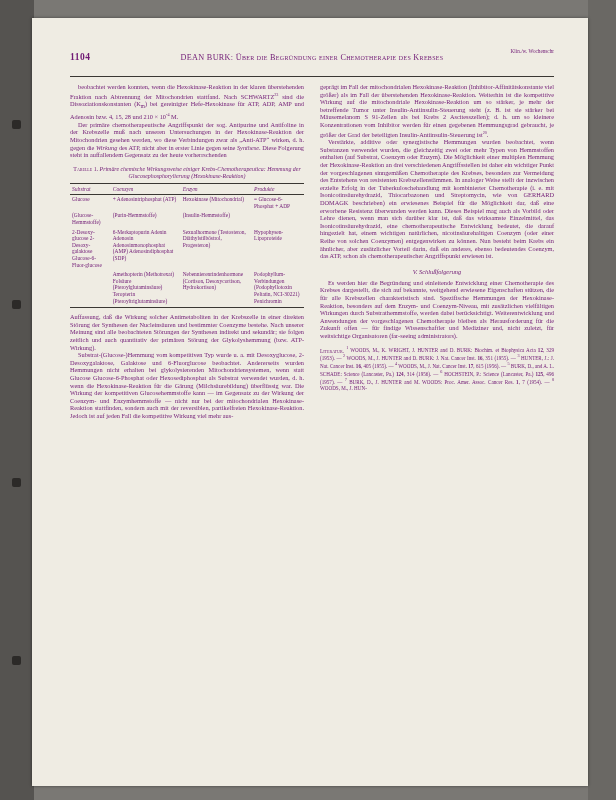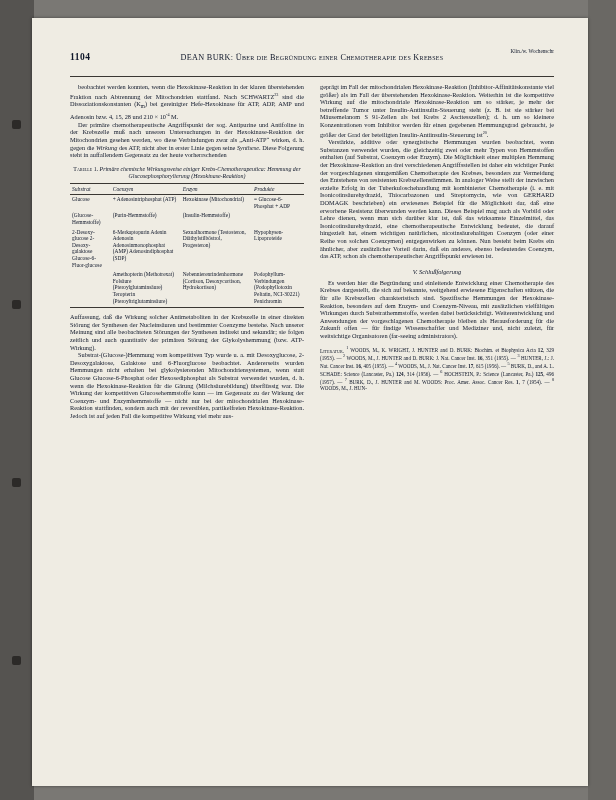--- a/index.html
+++ b/index.html
@@ -54,21 +54,21 @@
     width: 28px;
     height: 800px;
     background: #6a6864;
   }
   .content {
     position: absolute;
     left: 38px;
     top: 34px;
     width: 484px;
     height: 712px;
-    color: #0f172a;
+    color: #701a75;
   }
   
   .hdr {
     position: relative;
     height: 22px;
     border-bottom: 0px;
   }
   .hdr .folio {
     position: absolute;
     left: 0; top: 0;

